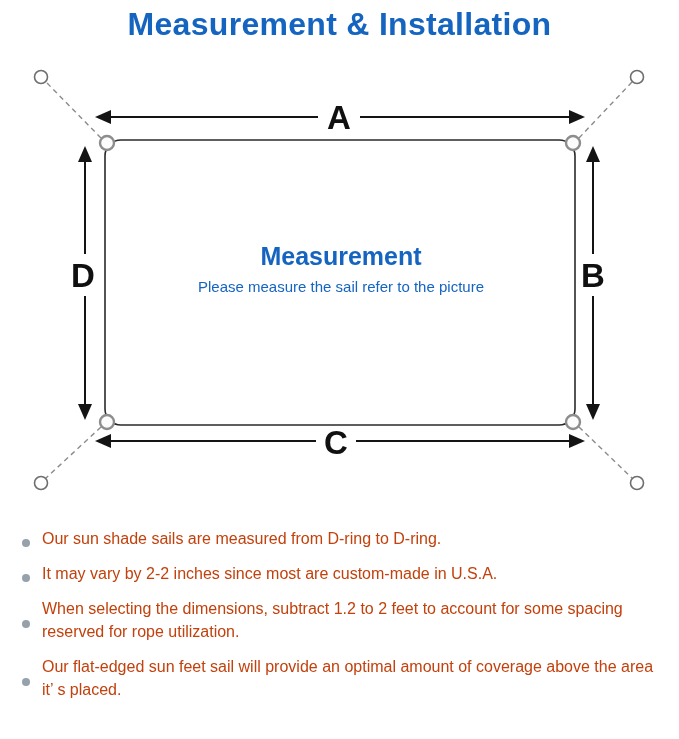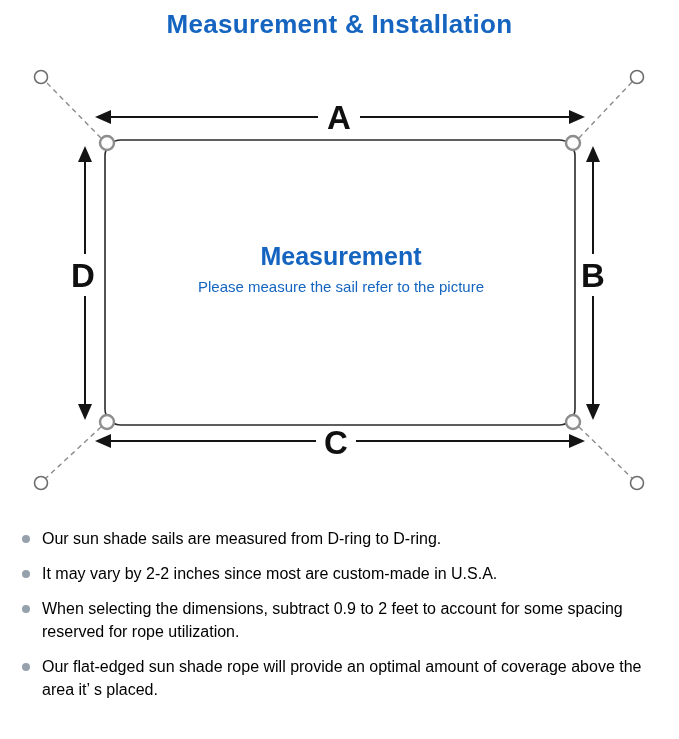--- a/index.html
+++ b/index.html
@@ -2,39 +2,39 @@
 <html><head>
 <meta charset="utf-8">
 <style>
   html,body{margin:0;padding:0;}
   body{
     width:679px;height:739px;background:#ffffff;
     font-family:"Liberation Sans",sans-serif;overflow:hidden;
   }
   .page-title{
     height:48px;display:flex;align-items:center;justify-content:center;
-    color:#1565c0;font-size:26px;font-weight:bold;letter-spacing:0.3px;
+    color:#1565c0;font-size:32px;font-weight:bold;letter-spacing:0.3px;
   }
   .diagram{display:block;}
   
   .dash{stroke:#8b8b8b;stroke-width:1.4;stroke-dasharray:5 4;fill:none;}
   .anchor{fill:#ffffff;stroke:#6e6e6e;stroke-width:1.6;}
   .sail-rect{fill:#ffffff;stroke:#2a2a2a;stroke-width:1.6;}
   .ring{fill:#fcfcfc;stroke:#8d8d8d;stroke-width:2.4;}
   .arrow-line{stroke:#141414;stroke-width:2;}
   .arrow-head{fill:#141414;stroke:none;}
   .gap{fill:#ffffff;stroke:none;}
   .dim-label{font-family:"Liberation Sans",sans-serif;font-size:33px;font-weight:bold;fill:#101010;text-anchor:middle;}
   .measure-title{font-family:"Liberation Sans",sans-serif;font-size:25px;font-weight:bold;fill:#1565c0;text-anchor:middle;}
   .measure-sub{font-family:"Liberation Sans",sans-serif;font-size:15px;fill:#1565c0;text-anchor:middle;}
   
   .notes{list-style:none;margin:14px 0 0 0;padding:0 17px 0 20px;}
   .note{
-    display:flex;align-items:flex-start;margin-bottom:12px;
-    color:#000000;font-size:16px;line-height:23px;
+    display:flex;align-items:center;margin-bottom:12px;
+    color:#c2410c;font-size:16px;line-height:23px;
   }
   .dot{
     flex:0 0 8px;width:8px;height:8px;border-radius:50%;
     background:#95a1ab;margin:8px 12px 0 2px;
   }
 </style>
 </head>
 <body>
 
 <div class="page-title">Measurement &amp; Installation</div>
@@ -92,19 +92,19 @@
   <li class="note">
     <span class="dot"></span>
     <span>Our sun shade sails are measured from D-ring to D-ring.</span>
   </li>
   <li class="note">
     <span class="dot"></span>
     <span>It may vary by 2-2 inches since most are custom-made in U.S.A.</span>
   </li>
   <li class="note">
     <span class="dot"></span>
-    <span>When selecting the dimensions, subtract 0.9 to 2 feet to account for some spacing reserved for rope utilization.</span>
+    <span>When selecting the dimensions, subtract 1.2 to 2 feet to account for some spacing reserved for rope utilization.</span>
   </li>
   <li class="note">
     <span class="dot"></span>
-    <span>Our flat-edged sun shade rope will provide an optimal amount of coverage above the area it’ s placed.</span>
+    <span>Our flat-edged sun feet sail will provide an optimal amount of coverage above the area it’ s placed.</span>
   </li>
 </ul>
 
 </body></html>

